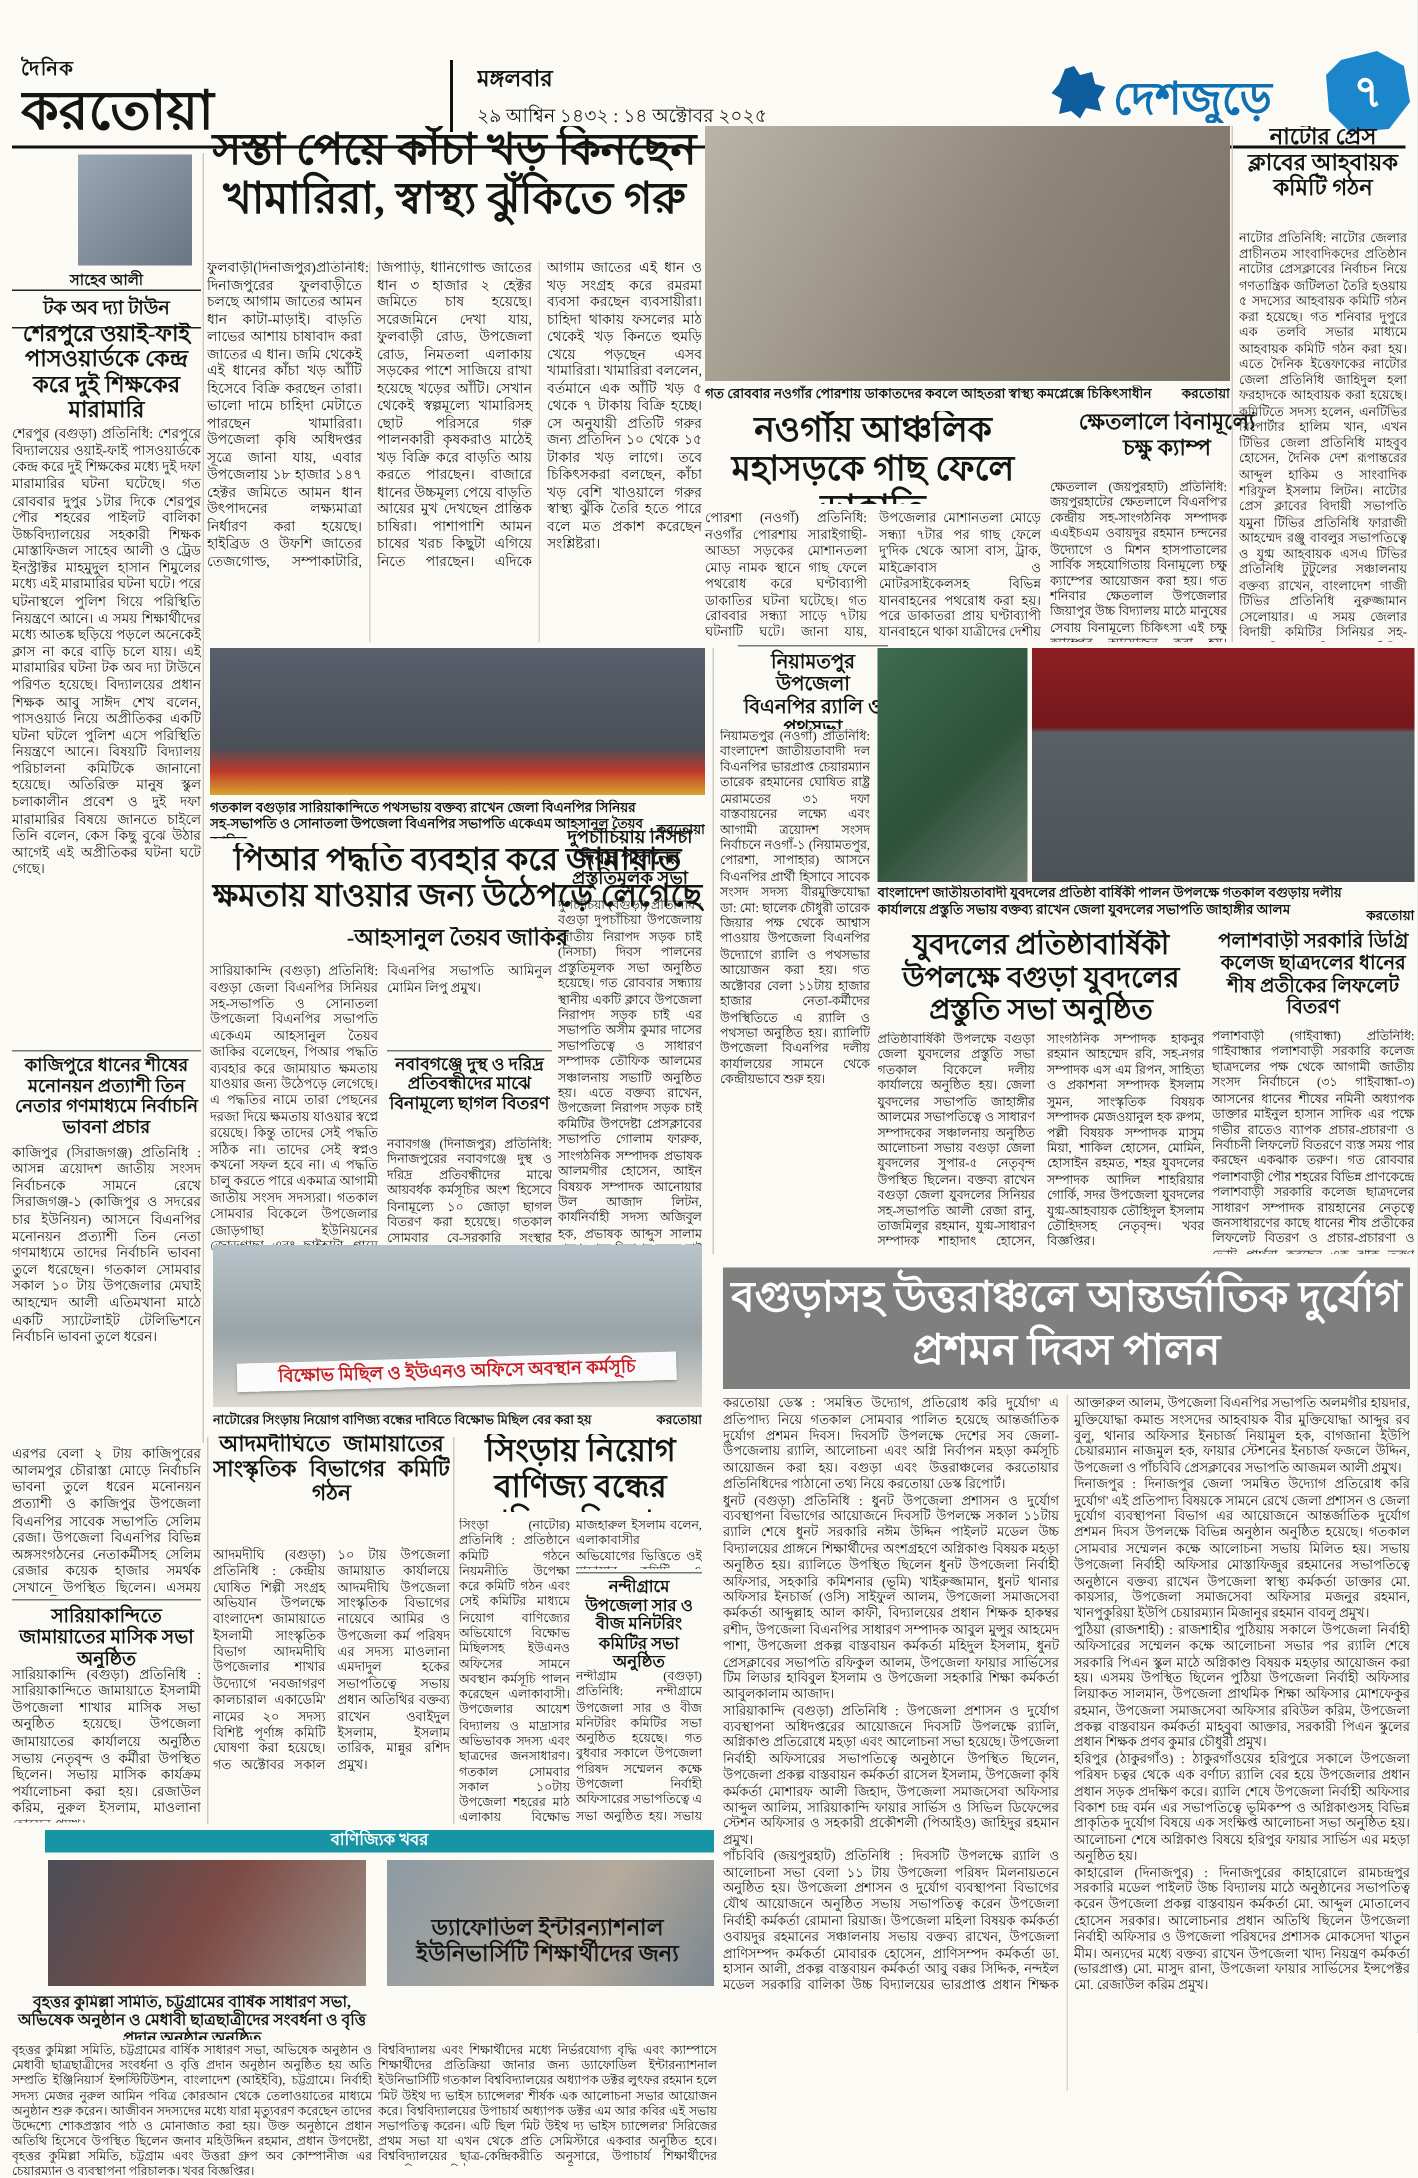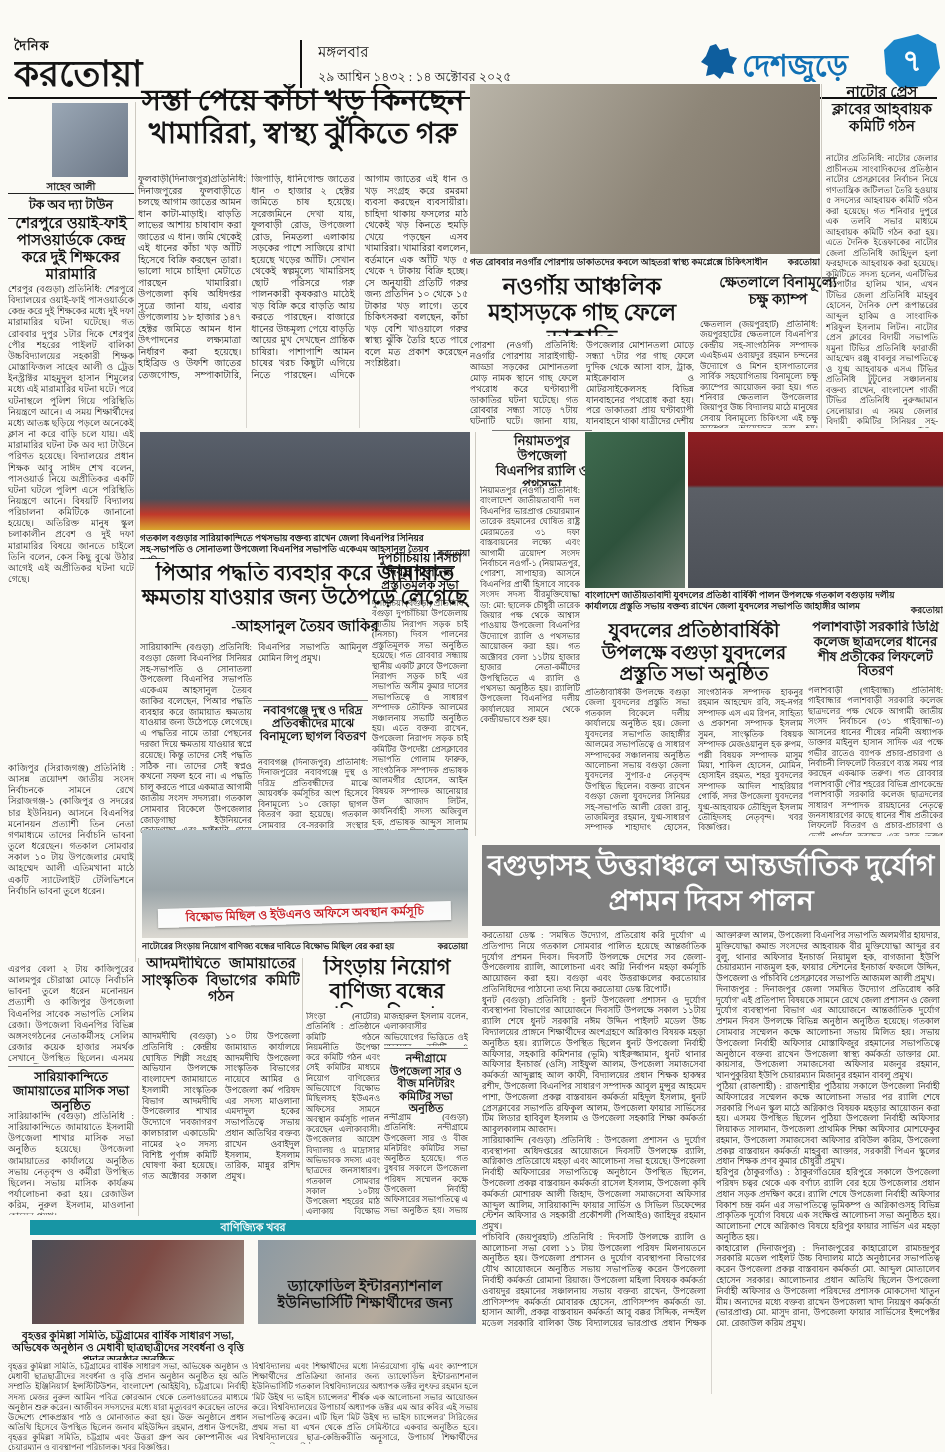--- a/index.html
+++ b/index.html
@@ -29,21 +29,21 @@
 <body>
 
 <div class="page">
 
   <div class="blk" style="left:14px;top:36px;width:270px;height:56px;">
     <div class="masthead-small">দৈনিক</div>
     <div class="masthead-big">করতোয়া</div>
   </div>
   <div class="blk" style="left:300px;top:40px;width:2px;height:48px;background:#111;"></div>
   <div class="blk" style="left:318px;top:40px;width:240px;height:50px;">
-    <div style="font-size:15px;font-weight:normal;">মঙ্গলবার</div>
+    <div style="font-size:15px;font-weight:bold;">মঙ্গলবার</div>
     <div style="font-size:12.5px;margin-top:3px;">২৯ আশ্বিন ১৪৩২ : ১৪ অক্টোবর ২০২৫</div>
   </div>
   <div class="blk" style="left:700px;top:44px;width:38px;height:36px;">
     <svg width="38" height="36" viewBox="0 0 38 36">
         <path d="M10 2 L16 0 L20 6 L28 4 L30 12 L37 14 L32 22 L34 30 L24 28 L20 35 L14 30 L6 32 L8 22 L1 18 L6 12 Z" fill="#0e5e9e"></path>
       </svg>
   </div>
   <div class="blk seclogo" style="left:742px;top:42px;width:140px;height:40px;">দেশজুড়ে</div>
   <div class="blk" style="left:884px;top:34px;width:56px;height:56px;">
     <svg width="56" height="56" viewBox="0 0 56 56" style="position:absolute;left:0;top:0;">
@@ -51,20 +51,21 @@
       </svg>
     <div class="badge" style="position:absolute;left:0;top:0;width:56px;height:56px;">৭</div>
   </div>
   <div class="blk" style="left:8px;top:97px;width:929px;height:2px;background:#111;"></div>
 
   <div class="photo" style="left:52px;top:103px;width:76px;height:74px;background:linear-gradient(135deg,#9aa7b5,#6b7685);"></div>
   <div class="blk" style="left:8px;top:179px;width:126px;text-align:center;font-size:10px;font-weight:bold;">সাহেব আলী</div>
   <div class="blk kick" style="left:8px;top:193px;width:126px;font-size:12.5px;padding:2px 0;">টক অব দ্যা টাউন</div>
   <div class="blk hl" style="left:8px;top:215px;width:126px;height:66px;font-size:15px;text-align:center;">শেরপুরে ওয়াই-ফাই পাসওয়ার্ডকে কেন্দ্র করে দুই শিক্ষকের মারামারি</div>
   <div class="blk bd" style="left:8px;top:284px;width:126px;height:414px;font-size:9px;">শেরপুর (বগুড়া) প্রতিনিধি: শেরপুরে বিদ্যালয়ের ওয়াই-ফাই পাসওয়ার্ডকে কেন্দ্র করে দুই শিক্ষকের মধ্যে দুই দফা মারামারির ঘটনা ঘটেছে। গত রোববার দুপুর ১টার দিকে শেরপুর পৌর শহরের পাইলট বালিকা উচ্চবিদ্যালয়ের সহকারী শিক্ষক মোস্তাফিজল সাহেব আলী ও ট্রেড ইনস্ট্রাক্টর মাহমুদুল হাসান শিমুলের মধ্যে এই মারামারির ঘটনা ঘটে। পরে ঘটনাস্থলে পুলিশ গিয়ে পরিস্থিতি নিয়ন্ত্রণে আনে। এ সময় শিক্ষার্থীদের মধ্যে আতঙ্ক ছড়িয়ে পড়লে অনেকেই ক্লাস না করে বাড়ি চলে যায়। এই মারামারির ঘটনা টক অব দ্যা টাউনে পরিণত হয়েছে। বিদ্যালয়ের প্রধান শিক্ষক আবু সাঈদ শেখ বলেন, পাসওয়ার্ড নিয়ে অপ্রীতিকর একটি ঘটনা ঘটলে পুলিশ এসে পরিস্থিতি নিয়ন্ত্রণে আনে। বিষয়টি বিদ্যালয় পরিচালনা কমিটিকে জানানো হয়েছে। অতিরিক্ত মানুষ স্কুল চলাকালীন প্রবেশ ও দুই দফা মারামারির বিষয়ে জানতে চাইলে তিনি বলেন, কেস কিছু বুঝে উঠার আগেই এই অপ্রীতিকর ঘটনা ঘটে গেছে।</div>
+  <div class="blk hl tr" style="left:8px;top:700px;width:126px;height:60px;font-size:12px;">কাজিপুরে ধানের শীষের মনোনয়ন প্রত্যাশী তিন নেতার গণমাধ্যমে নির্বাচনি ভাবনা প্রচার</div>
   <div class="blk bd" style="left:8px;top:763px;width:126px;height:198px;font-size:9px;">কাজিপুর (সিরাজগঞ্জ) প্রতিনিধি : আসন্ন ত্রয়োদশ জাতীয় সংসদ নির্বাচনকে সামনে রেখে সিরাজগঞ্জ-১ (কাজিপুর ও সদরের চার ইউনিয়ন) আসনে বিএনপির মনোনয়ন প্রত্যাশী তিন নেতা গণমাধ্যমে তাদের নির্বাচনি ভাবনা তুলে ধরেছেন। গতকাল সোমবার সকাল ১০ টায় উপজেলার মেঘাই আহম্মেদ আলী এতিমখানা মাঠে একটি স্যাটেলাইট টেলিভিশনে নির্বাচনি ভাবনা তুলে ধরেন।</div>
   <div class="vrule" style="left:135px;top:102px;height:860px;"></div>
 
   <div class="blk hl" style="left:138px;top:84px;width:330px;height:86px;font-size:29px;">সস্তা পেয়ে কাঁচা খড় কিনছেন খামারিরা, স্বাস্থ্য ঝুঁকিতে গরু</div>
   <div class="blk bd" style="left:138px;top:174px;width:330px;height:254px;font-size:9.3px;column-count:3;column-gap:10px;column-rule:1px solid #d8d5cf;">ফুলবাড়ী(দিনাজপুর)প্রতিনিধি: দিনাজপুরের ফুলবাড়ীতে চলছে আগাম জাতের আমন ধান কাটা-মাড়াই। বাড়তি লাভের আশায় চাষাবাদ করা জাতের এ ধান। জমি থেকেই এই ধানের কাঁচা খড় আঁটি হিসেবে বিক্রি করছেন তারা। ভালো দামে চাহিদা মেটাতে পারছেন খামারিরা। উপজেলা কৃষি অধিদপ্তর সূত্রে জানা যায়, এবার উপজেলায় ১৮ হাজার ১৪৭ হেক্টর জমিতে আমন ধান উৎপাদনের লক্ষ্যমাত্রা নির্ধারণ করা হয়েছে। হাইব্রিড ও উফশি জাতের তেজগোল্ড, সম্পাকাটারি, জিপাড়ি, ধানিগোল্ড জাতের ধান ৩ হাজার ২ হেক্টর জমিতে চাষ হয়েছে। সরেজমিনে দেখা যায়, ফুলবাড়ী রোড, উপজেলা রোড, নিমতলা এলাকায় সড়কের পাশে সাজিয়ে রাখা হয়েছে খড়ের আঁটি। সেখান থেকেই স্বল্পমূল্যে খামারিসহ ছোট পরিসরে গরু পালনকারী কৃষকরাও মাঠেই খড় বিক্রি করে বাড়তি আয় করতে পারছেন। বাজারে ধানের উচ্চমূল্য পেয়ে বাড়তি আয়ের মুখ দেখছেন প্রান্তিক চাষিরা। পাশাপাশি আমন চাষের খরচ কিছুটা এগিয়ে নিতে পারছেন। এদিকে আগাম জাতের এই ধান ও খড় সংগ্রহ করে রমরমা ব্যবসা করছেন ব্যবসায়ীরা। চাহিদা থাকায় ফসলের মাঠ থেকেই খড় কিনতে হুমড়ি খেয়ে পড়ছেন এসব খামারিরা। খামারিরা বললেন, বর্তমানে এক আঁটি খড় ৫ থেকে ৭ টাকায় বিক্রি হচ্ছে। সে অনুযায়ী প্রতিটি গরুর জন্য প্রতিদিন ১০ থেকে ১৫ টাকার খড় লাগে। তবে চিকিৎসকরা বলছেন, কাঁচা খড় বেশি খাওয়ালে গরুর স্বাস্থ্য ঝুঁকি তৈরি হতে পারে বলে মত প্রকাশ করেছেন সংশ্লিষ্টরা।</div>
 
   <div class="photo" style="left:470px;top:84px;width:350px;height:170px;background:linear-gradient(120deg,#b9b4a8,#8e8678 55%,#7a7165);"></div>
   <div class="blk caprow" style="left:470px;top:257px;width:350px;height:14px;">
     <span class="ct">গত রোববার নওগাঁর পোরশায় ডাকাতদের কবলে আহতরা স্বাস্থ্য কমপ্লেক্সে চিকিৎসাধীন</span>
     <span class="cr">করতোয়া</span>

